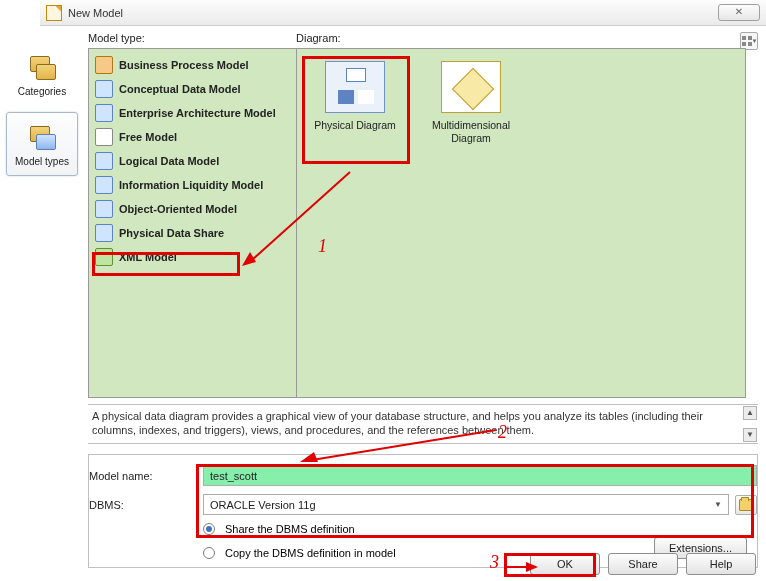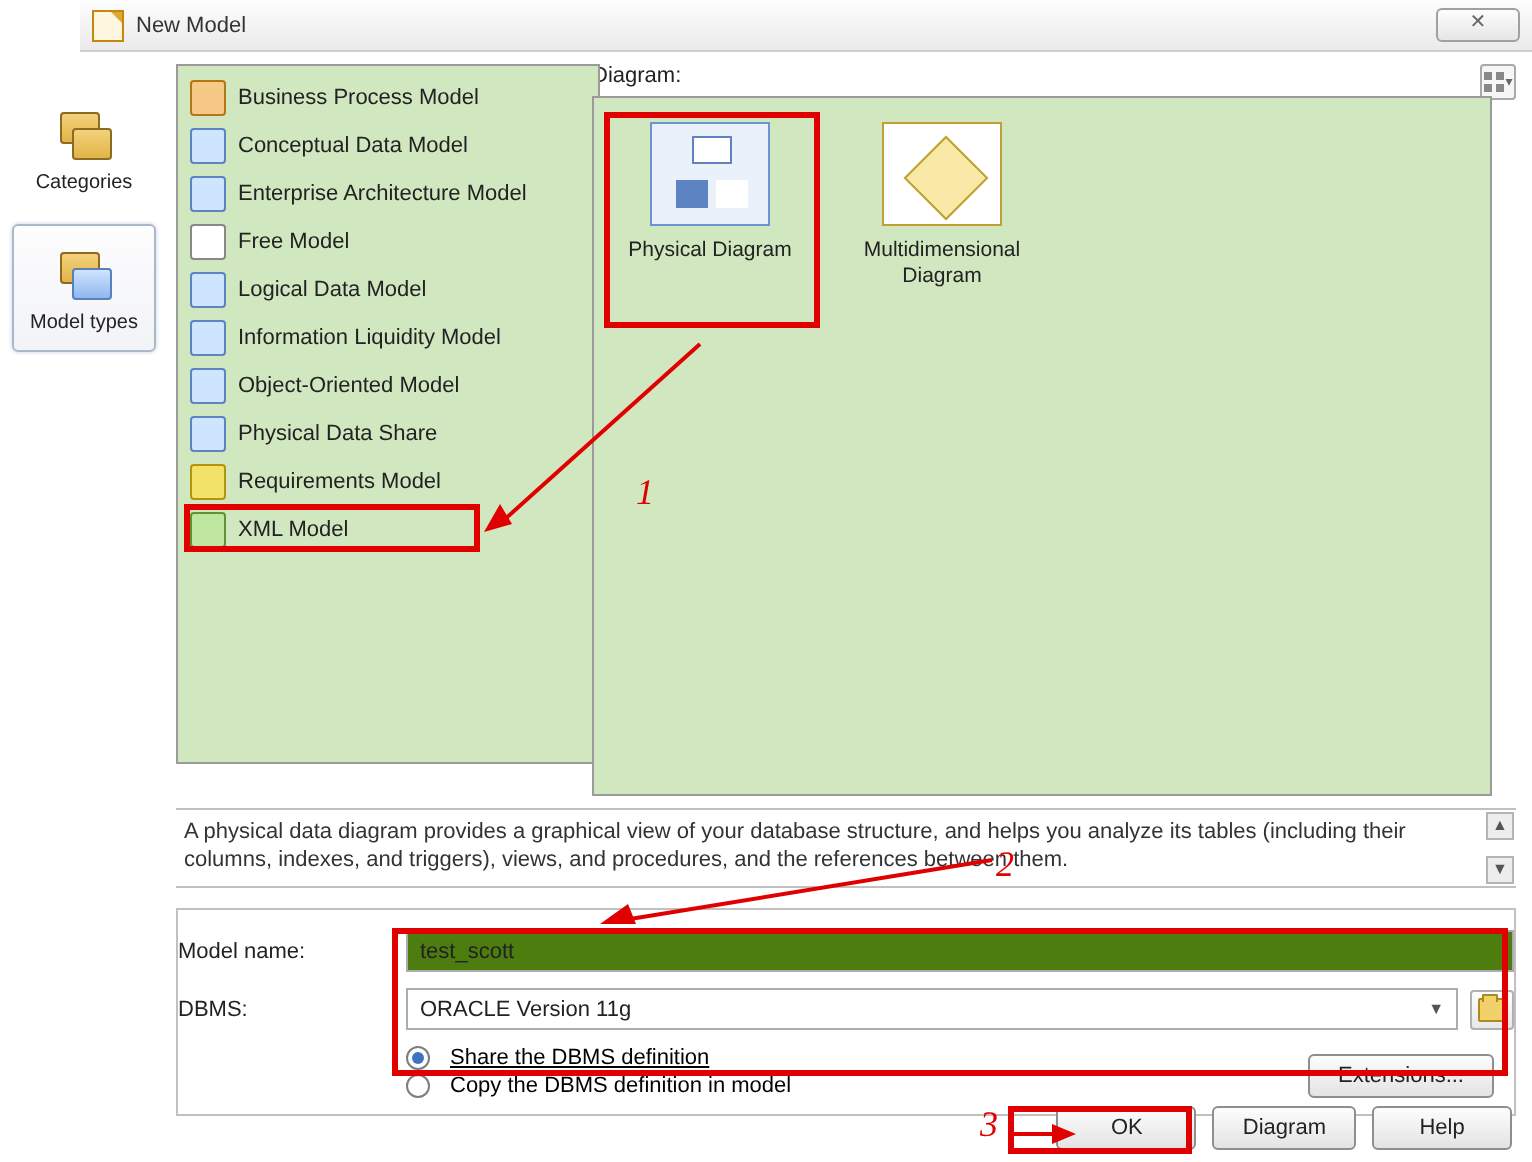--- a/index.html
+++ b/index.html
@@ -28,21 +28,21 @@
 .label-diagram { position:absolute; top:6px; left:296px; font-size:11px; color:#222; }
 
 .grid-top { position:absolute; top:6px; right:8px; width:18px; height:18px; border:1px solid #a9a9a9; border-radius:2px; background:#f6f6f6; display:flex; align-items:center; justify-content:center; color:#666; }
 .grid-top::after{content:"▾";font-size:7px;margin-left:1px;}
 .grid-top-icon{display:inline-block;width:10px;height:10px;background:
  linear-gradient(#888,#888) 0 0/4px 4px no-repeat,
  linear-gradient(#888,#888) 6px 0/4px 4px no-repeat,
  linear-gradient(#888,#888) 0 6px/4px 4px no-repeat,
  linear-gradient(#888,#888) 6px 6px/4px 4px no-repeat;}
 
-.panel-modeltype { position:absolute; top:6px; left:88px; width:212px; height:350px; background:#d0e7c0; border:1px solid #9a9a9a; overflow:auto; padding:4px 2px; }
+.panel-modeltype { position:absolute; top:22px; left:88px; width:212px; height:350px; background:#d0e7c0; border:1px solid #9a9a9a; overflow:auto; padding:4px 2px;font-weight:bold; }
 .mt-item { display:flex; align-items:center; gap:6px; height:24px; padding:1px 4px; cursor:pointer; color:#222; }
 .mt-ico { width:18px; height:18px; background:#cfe4ff; border:1px solid #5c83c2; border-radius:2px; position:relative; flex-shrink:0; }
 .mt-ico.y{background:#f3e26a;border-color:#b2950d;}
 .mt-ico.g{background:#bfe6a0;border-color:#5e9234;}
 .mt-ico.o{background:#f6c986;border-color:#b37617;}
 
 .panel-diagram { position:absolute; top:22px; left:296px; right:20px; height:350px; background:#d0e7c0; border:1px solid #9a9a9a; padding:8px; display:flex; gap:16px; align-items:flex-start; }
 .diag { width:100px; text-align:center; }
 .diag .pic { width:60px; height:52px; margin:4px auto 6px; background:#eaf1fb; border:1px solid #6d93d0; position:relative; }
 .diag .pic::before{content:"";position:absolute;top:6px;left:20px;width:18px;height:12px;background:#fff;border:1px solid #5e83c2;}
@@ -52,21 +52,21 @@
 .diag.md .pic::after{display:none;}
 .diag .lbl { font-size:10.5px; color:#222; line-height:13px; }
 
 .desc { position:absolute; top:378px; left:88px; right:8px; height:40px; border:1px solid #c0c0c0; border-left:none; border-right:none; padding:4px 18px 4px 4px; color:#333; line-height:14px; }
 .desc .scroll-up,.desc .scroll-dn{position:absolute;right:1px;width:14px;height:14px;border:1px solid #b4b4b4;background:#ededed;color:#555;font-size:8px;text-align:center;line-height:12px;}
 .desc .scroll-up{top:1px;} .desc .scroll-dn{bottom:1px;}
 
 .form { position:absolute; top:428px; left:88px; right:8px; border:1px solid #c0c0c0; padding:10px 0 8px; }
 .row { display:flex; align-items:center; margin-bottom:8px; gap:6px; }
 .row .lab { width:108px; color:#222; }
-.txt { flex:1; height:21px; border:1px solid #abadb3; padding:2px 6px; background:#4d7c0f; color:#222; }
+.txt { flex:1; height:21px; border:1px solid #abadb3; padding:2px 6px; background:#86efac; color:#222; }
 .sel { flex:1; height:21px; border:1px solid #abadb3; background:#fff; padding:2px 6px; display:flex; align-items:center; justify-content:space-between; color:#222; }
 .sel::after{content:"▼";font-size:8px;color:#555;}
 .iconbtn { width:22px; height:20px; border:1px solid #b0b0b0; background:linear-gradient(#fdfdfd,#e8e8e8); border-radius:2px; display:flex; align-items:center; justify-content:center; }
 .folder-icon{width:14px;height:12px;background:#f2d06a;border:1px solid #ac8a20;border-radius:1px;position:relative;}
 .folder-icon::before{content:"";position:absolute;top:-3px;left:1px;width:6px;height:3px;background:#f2d06a;border:1px solid #ac8a20;border-bottom:none;border-radius:1px 1px 0 0;}
 .radio { width:12px; height:12px; border:1px solid #7d7d7d; border-radius:50%; background:#fff; display:inline-flex; align-items:center; justify-content:center; margin-right:4px; }
 .radio.checked::after{content:"";width:6px;height:6px;border-radius:50%;background:#3c74c1;}
 
 .btn { height:22px; padding:0 14px; border:1px solid #8e8e8e; border-radius:3px; background:linear-gradient(#fdfdfd,#e3e3e3); color:#222; min-width:70px; text-align:center; line-height:20px; cursor:pointer; }
 .ext-btn { position:absolute; right:10px; bottom:8px; }
@@ -140,24 +140,20 @@
       </div>
     <div class="mt-item">
         <div class="mt-ico"></div>
         <span>Object-Oriented Model</span>
       </div>
     <div class="mt-item">
         <div class="mt-ico"></div>
         <span>Physical Data Share</span>
       </div>
     <div class="mt-item">
-        <div class="mt-ico y"></div>
-        <span>Requirements Model</span>
-      </div>
-    <div class="mt-item">
         <div class="mt-ico g"></div>
         <span>XML Model</span>
       </div>
   </div>
 
   <div class="panel-diagram">
     <div class="diag">
       <div class="pic"></div>
       <div class="lbl">Physical Diagram</div>
     </div>
@@ -180,34 +176,34 @@
     </div>
     <div class="row">
       <div class="lab">DBMS:</div>
       <div class="sel">
           <span>ORACLE Version 11g</span>
         </div>
       <div class="iconbtn">
           <div class="folder-icon"></div>
         </div>
     </div>
-    <div class="row" style="margin-bottom:2px; padding-left:114px;text-decoration:underline;">
+    <div class="row" style="margin-bottom:12px; padding-left:114px;">
       <span class="radio checked"></span>
       <span>Share the DBMS definition</span>
     </div>
     <div class="row" style="margin-bottom:0; padding-left:114px;">
       <span class="radio"></span>
       <span>Copy the DBMS definition in model</span>
     </div>
     <div class="btn ext-btn">Extensions...</div>
   </div>
 
   <div class="footer">
     <div class="btn">OK</div>
-    <div class="btn">Diagram</div>
+    <div class="btn">Share</div>
     <div class="btn">Help</div>
   </div>
 
   <div class="ann" style="top:226px;left:92px;width:148px;height:24px;"></div>
   <div class="ann" style="top:30px;left:302px;width:108px;height:108px;"></div>
   <div class="ann" style="top:438px;left:196px;right:12px;height:74px;"></div>
   <div class="ann" style="bottom:4px;left:504px;width:92px;height:24px;"></div>
 
   <svg class="arrow" style="top:140px;left:240px;width:120px;height:100px;">
     <path d="M110 6 L12 94"></path>

